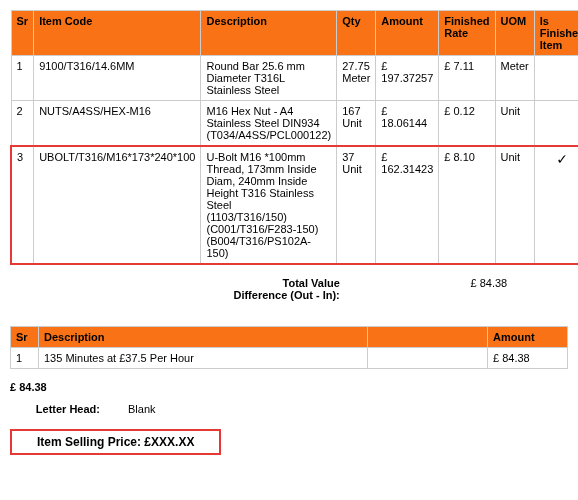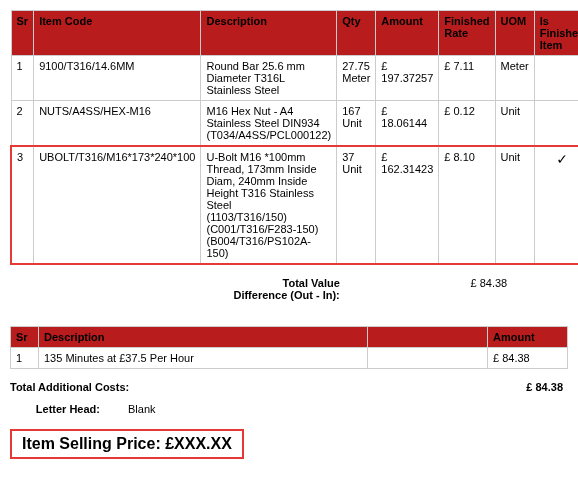--- a/index.html
+++ b/index.html
@@ -16,21 +16,21 @@
       width: 100%;
       border-collapse: collapse;
       margin-bottom: 8px;
     }
     th, td {
       border: 1px solid #ccc;
       padding: 4px 5px;
       vertical-align: top;
     }
     th {
-      background: #b91c1c;
+      background: #f97316;
       font-weight: bold;
       text-align: left;
     }
     .text-center { text-align: center; }
     .highlight-row td {
       border-top: 2px solid #e53935;
       border-bottom: 2px solid #e53935;
     }
     .highlight-row td:first-child {
       border-left: 2px solid #e53935;
@@ -41,23 +41,23 @@
     .section-gap { margin-top: 10px; }
     .letterhead-row {
       display: flex;
       align-items: center;
       margin: 4px 0;
       text-align: right;
     }
     .item-selling-price {
       display: inline-block;
       border: 2px solid #e53935;
-      padding: 4px 10px;
+      padding: 4px 25px;
       font-weight: bold;
-      font-size: 16px;
+      font-size: 12px;
       margin-top: 6px;
     }
     .checkmark { font-size: 14px; }
   </style>
 </head>
 <body>
 
 <table>
   <thead>
     <tr>
@@ -128,21 +128,20 @@
   <tr>
       <td>1</td>
       <td>135 Minutes at £37.5 Per Hour</td>
       <td></td>
       <td>£ 84.38</td>
     </tr>
     </tbody>
 </table>
 
 <div style="display:flex; justify-content:space-between; padding: 4px 0; font-weight:bold;">
-  <span>Total Additional Costs:</span>
   <span style="margin-right: 5px;">£ 84.38</span>
 </div>
 
 <div class="letterhead-row" style="margin-top:6px;">
   <span style="font-weight:bold; min-width:90px;">Letter Head:</span>
   <span style="margin-left:20px;padding-left:8px;">Blank</span>
 </div>
 
 <div style="margin-top:8px;">
   <span class="item-selling-price">Item Selling Price: £XXX.XX</span>

